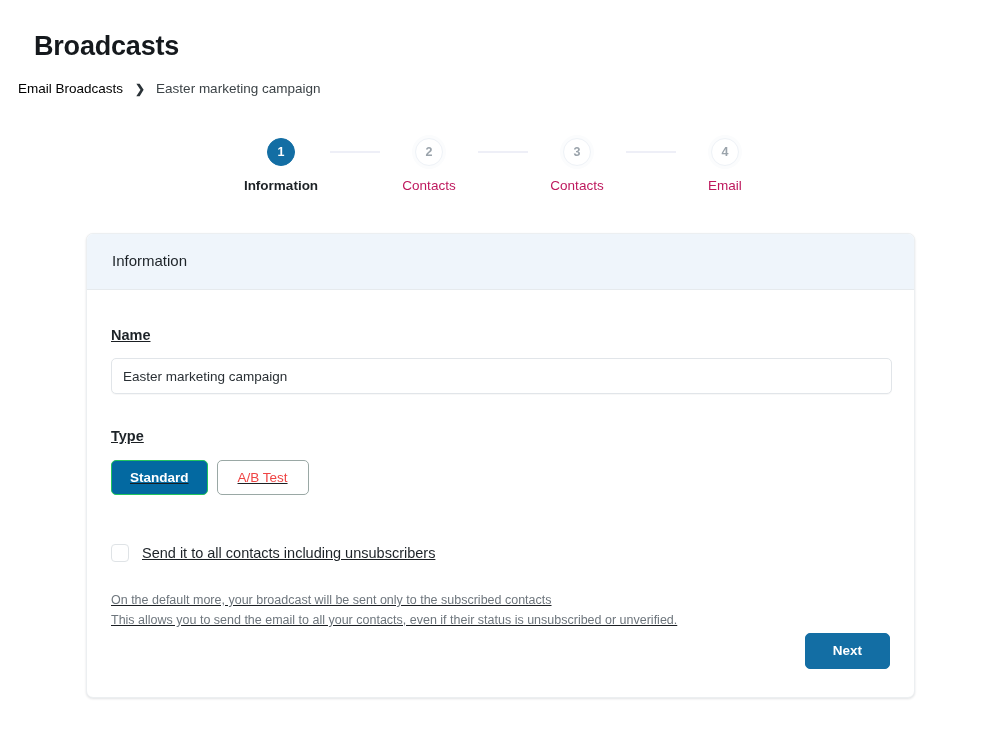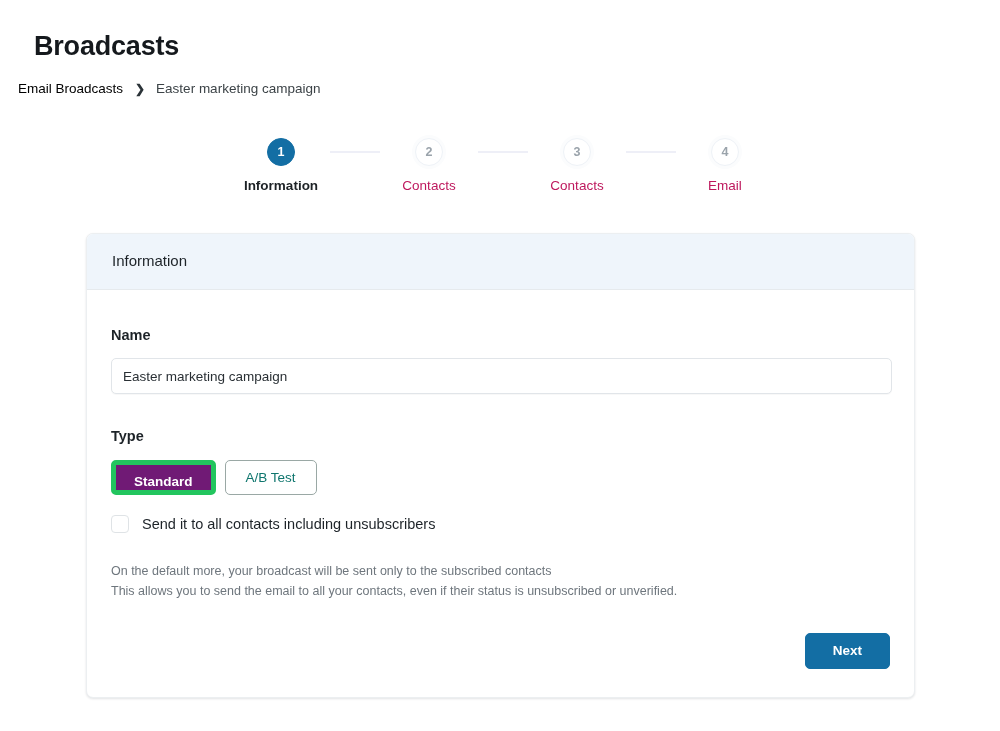--- a/index.html
+++ b/index.html
@@ -130,20 +130,21 @@
   .card-header-title {
     font-size: 15px;
     font-weight: 400;
     color: #1d2328;
     line-height: 20px;
   }
   .card-body {
     padding: 35px 24px 26px 24px;
     height: 407px;
     position: relative;
+    text-decoration: underline;
   }
 
   .field-label {
     font-size: 14.5px;
     font-weight: 700;
     color: #1d2328;
     line-height: 20px;
     display: block;
   }
 
@@ -175,35 +176,35 @@
     font-family: "Liberation Sans", sans-serif;
     font-size: 13.5px;
     border-radius: 5px;
     cursor: pointer;
     height: 35px;
     padding: 0 18px;
     line-height: 33px;
     display: inline-block;
   }
   .btn-primary {
-    background: #701a75;
-    border: 5px solid #22c55e;
+    background: #0369a1;
+    border: 1px solid #22c55e;
     color: #ffffff;
     font-weight: 700;
   }
   .btn-outline {
     background: #ffffff;
     border: 1px solid #9aa8a5;
-    color: #0f766e;
+    color: #ef4444;
     font-weight: 400;
     padding: 0 20px;
   }
 
   .checkbox-row {
-    margin-top: 19px;
+    margin-top: 48px;
     display: flex;
     align-items: center;
   }
   .checkbox-box {
     width: 18px;
     height: 18px;
     border: 1.5px solid #dfe3e6;
     border-radius: 4px;
     background: #ffffff;
     cursor: pointer;

